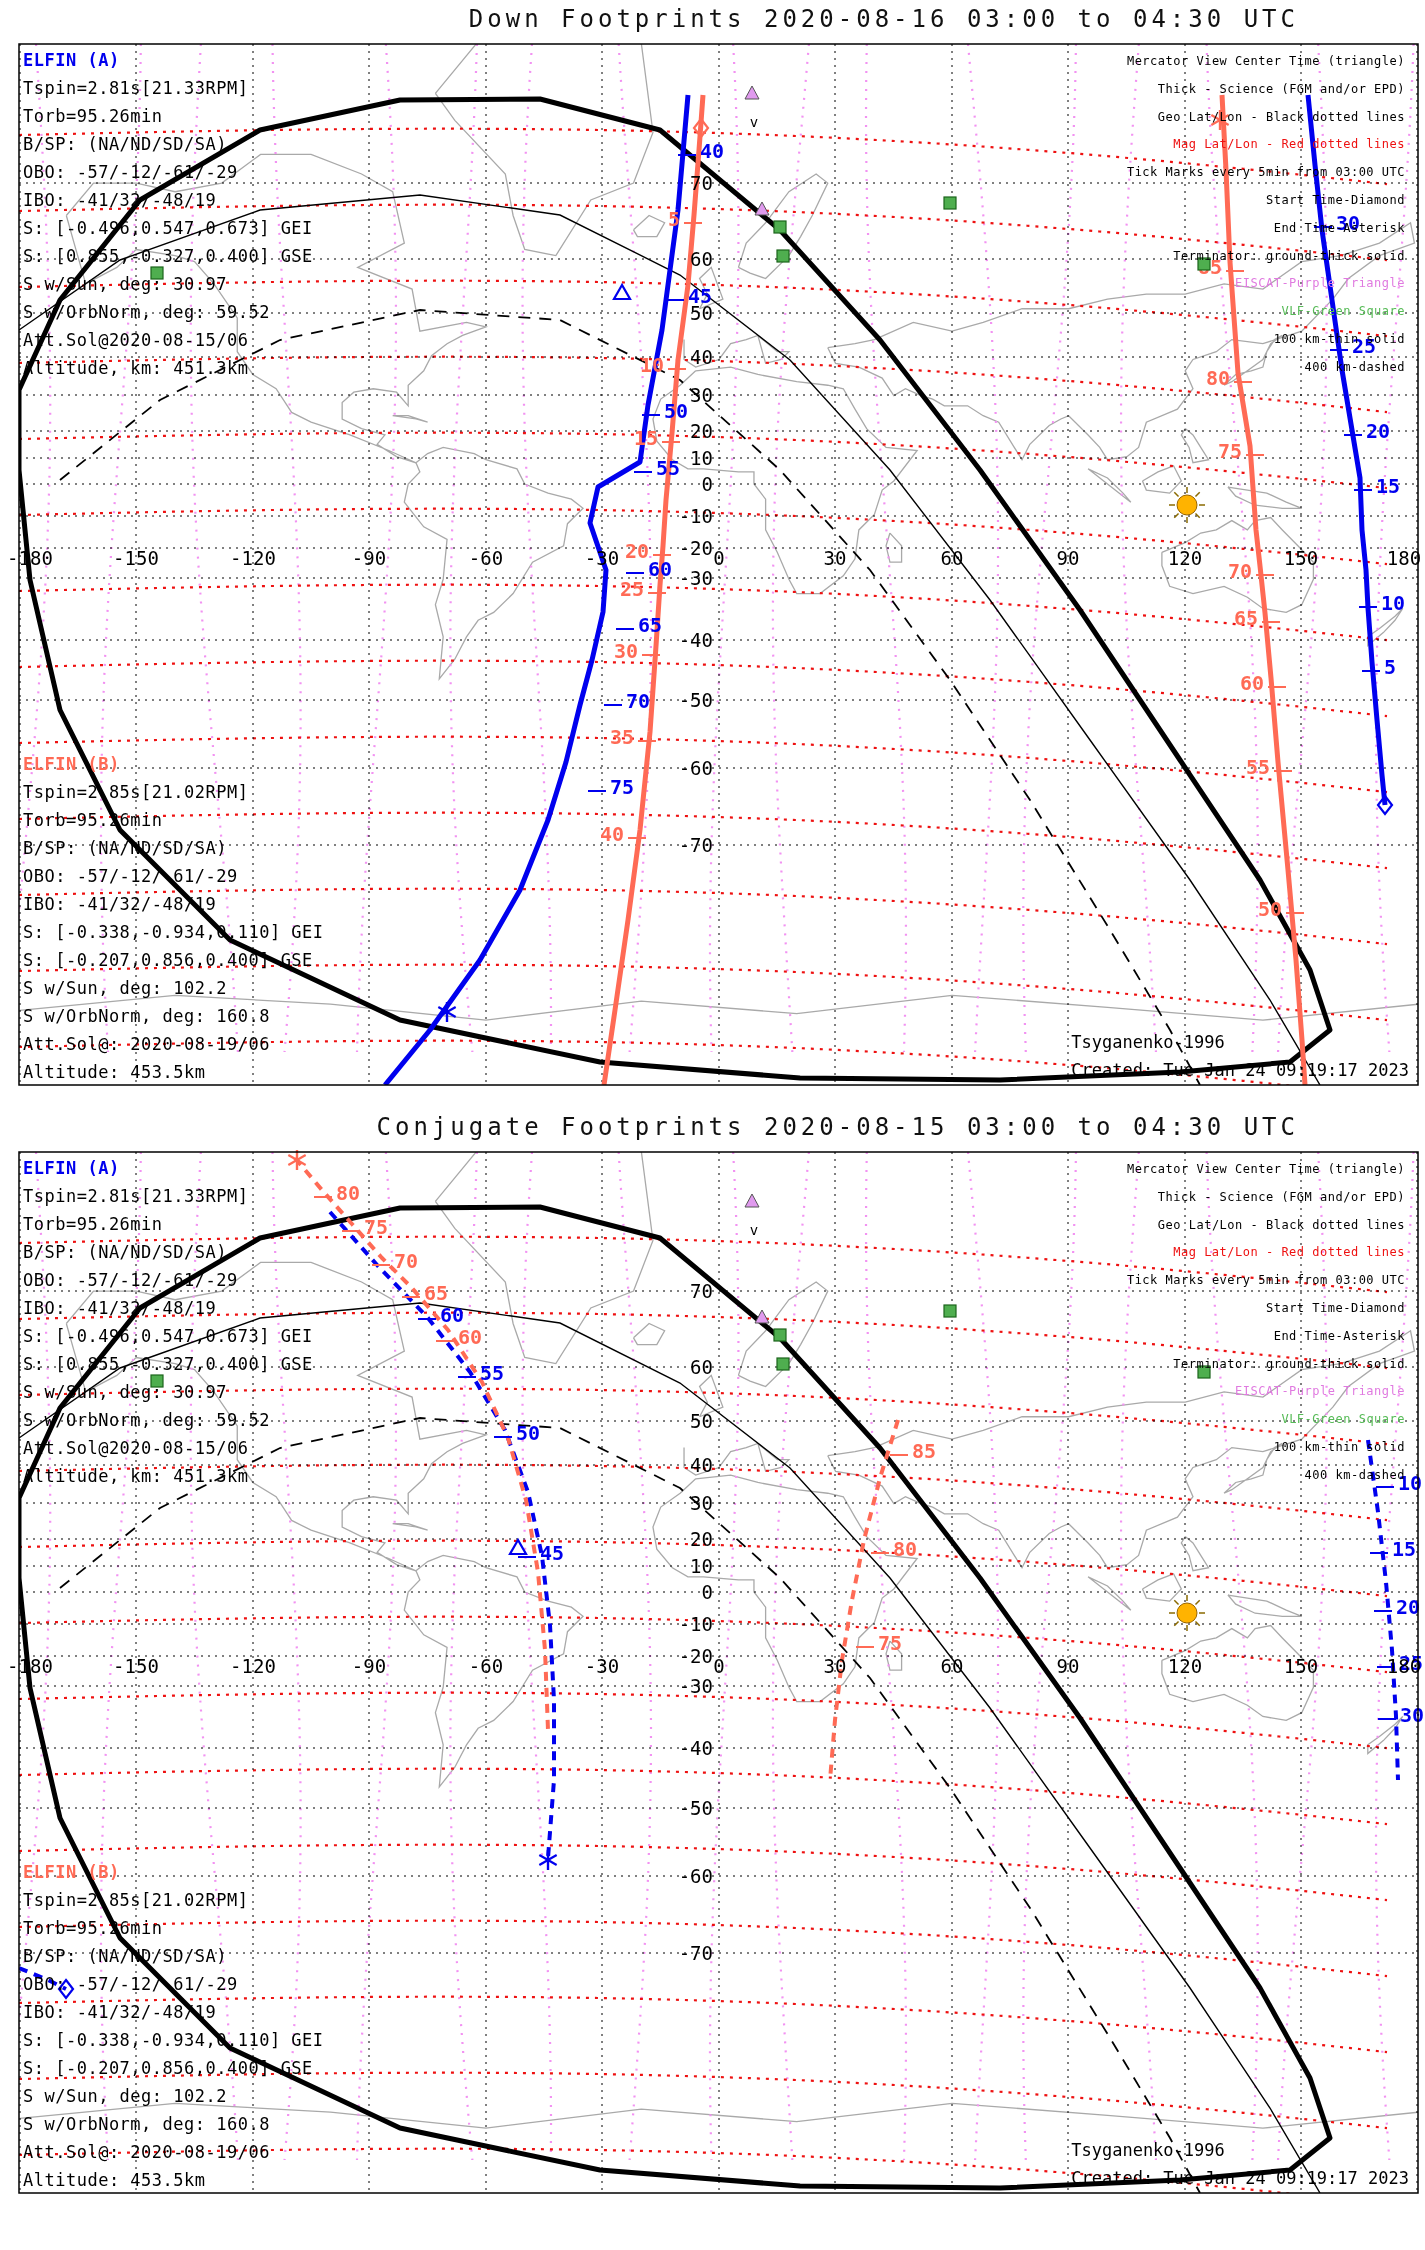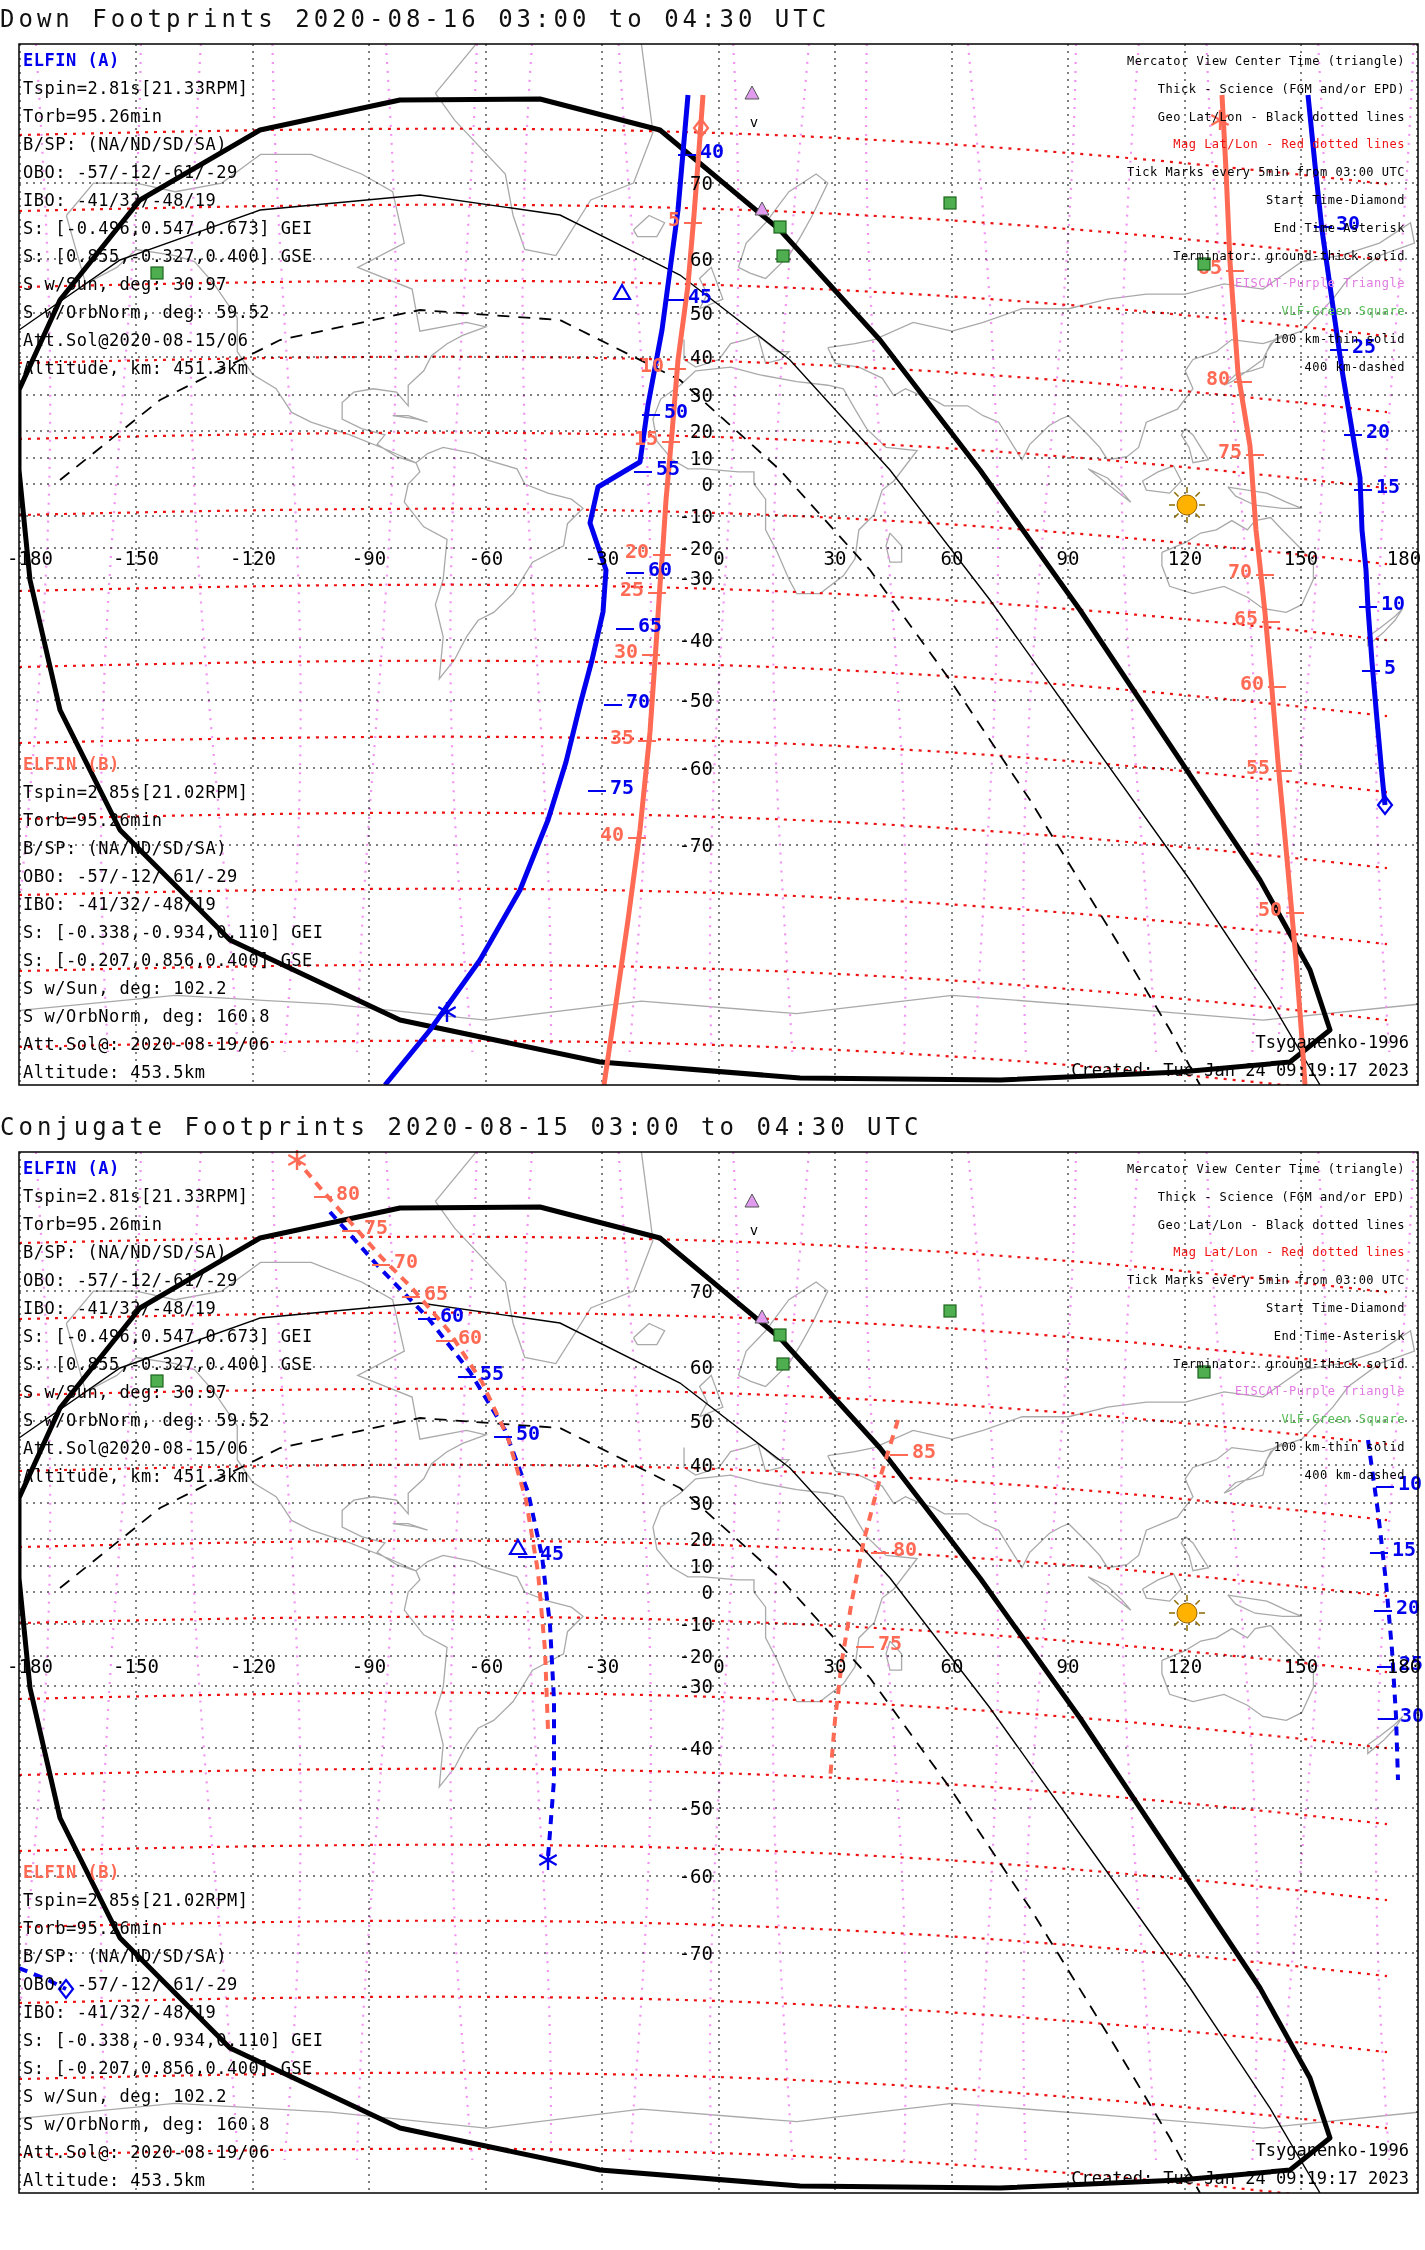--- a/index.html
+++ b/index.html
@@ -1,25 +1,25 @@
 <!DOCTYPE html>
 <html><head>
 <meta charset="utf-8">
 <style>
   html,body{margin:0;padding:0;background:#fff;}
   #page{position:relative;width:1425px;height:2250px;background:#fff;
         font-family:"DejaVu Sans Mono","Liberation Mono",monospace;color:#000;overflow:hidden;}
   #plot{position:absolute;left:0;top:0;}
-  .title{position:absolute;left:0;width:1299px;text-align:left;
+  .title{position:absolute;left:0;width:1299px;text-align:right;
          font-size:24px;letter-spacing:4px;color:#111;white-space:nowrap;}
   .info{position:absolute;font-size:17px;line-height:28px;letter-spacing:0.5px;white-space:pre;}
   .info .hd{font-weight:bold;}
   .legend{position:absolute;right:20px;text-align:right;font-size:12px;line-height:27.8px;
           letter-spacing:0.5px;white-space:pre;}
-  .credits{position:absolute;right:16px;text-align:right;font-size:17px;line-height:28px;margin-left:33px;}
+  .credits{position:absolute;right:16px;text-align:left;font-size:17px;line-height:28px;margin-left:33px;}
   .ax{font:19px "DejaVu Sans Mono",monospace;fill:#000;}
   .tk{font:bold 20px "DejaVu Sans Mono",monospace;}
   .vglyph{font:14px "DejaVu Sans Mono",monospace;fill:#000;}
 </style>
 </head>
 <body>
 
 <div id="page">
   <svg id="plot" width="1425" height="2250">
       <g>

